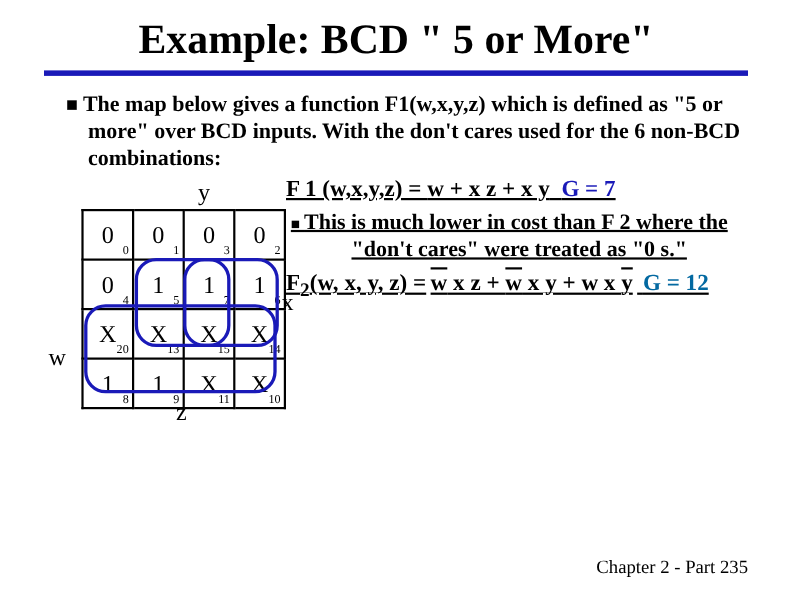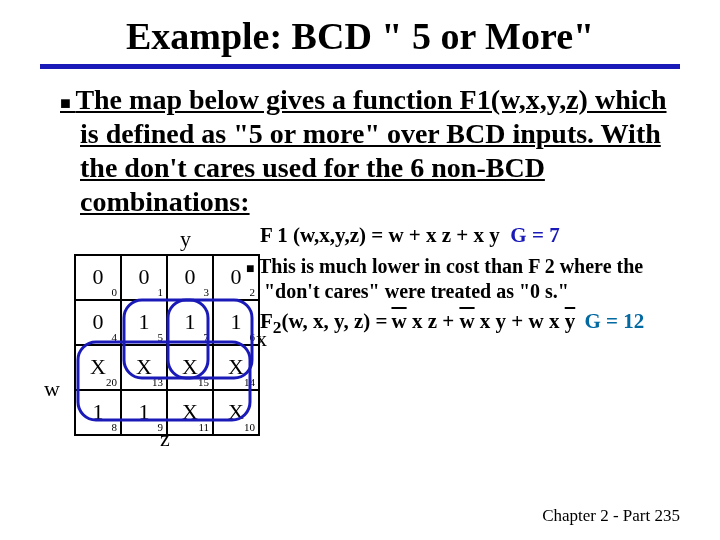--- a/index.html
+++ b/index.html
@@ -29,27 +29,26 @@
   .hr {
     height: 5px;
     background: #1a1ab8;
     margin: 0 0 14px 0;
   }
   .body {
     display: flex;
     flex-direction: column;
   }
   .lead {
-    font-size: 28px;
+    font-size: 20px;
     font-weight: bold;
     line-height: 1.22;
     margin-left: 20px;
     text-indent: -20px;
     padding-left: 20px;
-    text-decoration: underline;
   }
   .bullet-sq::before {
     content: "■ ";
     font-size: 18px;
   }
   .row {
     display: flex;
     align-items: flex-start;
   }
   .kmap-wrap {
@@ -94,29 +93,31 @@
     top: 28px;
     width: 180px;
     height: 170px;
     pointer-events: none;
   }
   .rightcol {
     flex: 1;
     font-size: 21px;
     font-weight: bold;
     line-height: 1.25;
+    text-decoration: underline;
   }
   .rightcol .eq {
     margin: 2px 0 6px 0;
   }
   .rightcol .sub-bullet {
     margin: 4px 0 4px 0;
     text-indent: -18px;
     padding-left: 4px;
     font-size: 20px;
+    text-align: center;
   }
   .rightcol .sub-bullet::before {
     content: "■ ";
     font-size: 14px;
   }
   .eq2 {
     display: flex;
     align-items: flex-start;
     gap: 4px;
     flex-wrap: wrap;

